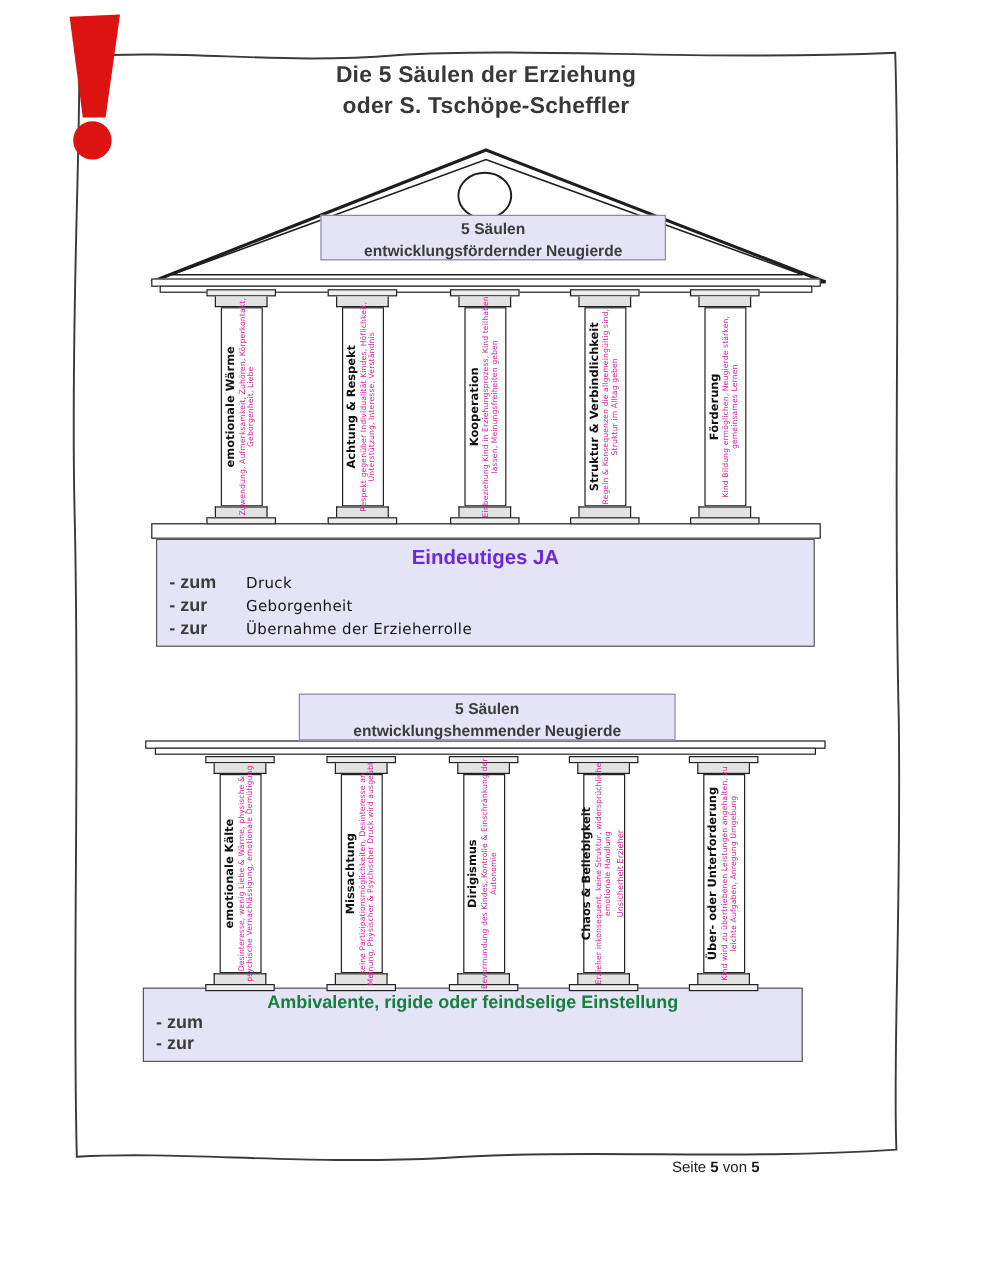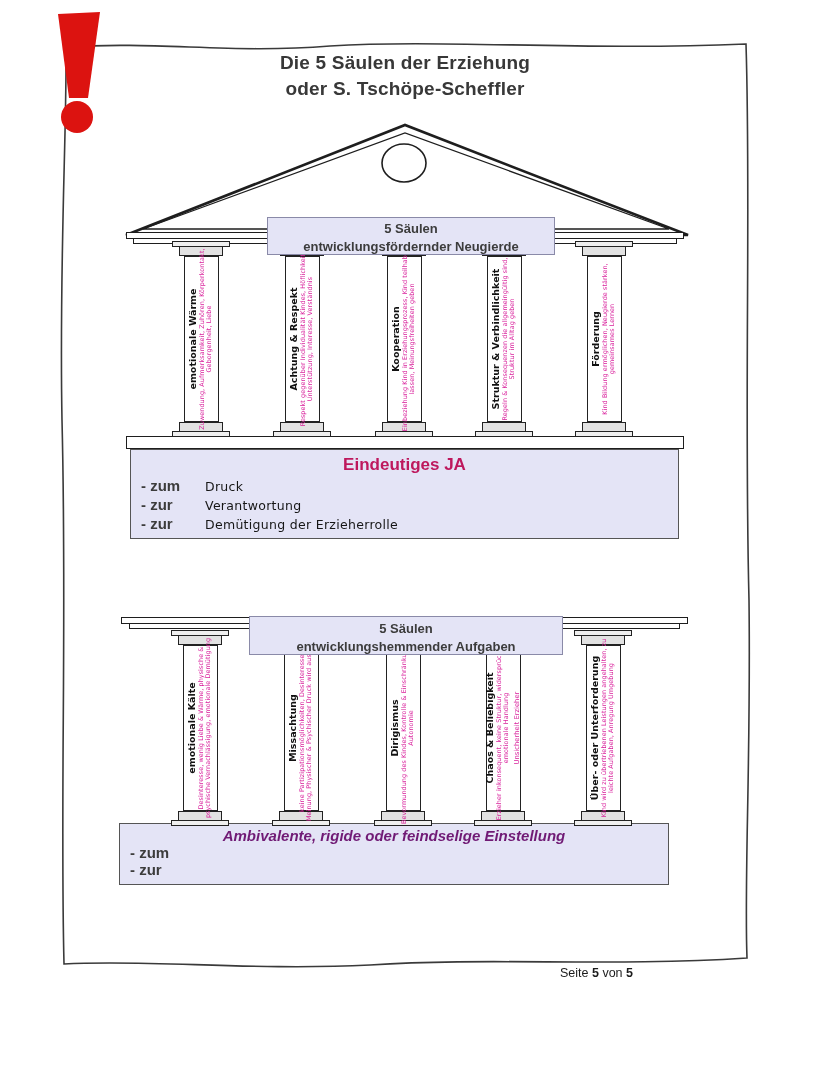--- a/index.html
+++ b/index.html
@@ -15,21 +15,21 @@
   
   .page-title {
     left:150px; top:50px; width:510px; text-align:center;
     font-size:19px; line-height:1.35; font-weight:bold; color:#383838;
     letter-spacing:0.2px;
   }
 
   
   .lavbox {
     background:#e4e4f6; border:1px solid #8a8aa8;
-    text-align:center; color:#3c3c3c; font-weight:bold;margin-top:38px;
+    text-align:center; color:#3c3c3c; font-weight:bold;
   }
   .tl-header { left:267px; top:179px; width:288px; height:38px;
     font-size:13px; line-height:1.35; padding-top:2px; z-index:5; }
   .bl-header { left:249px; top:578px; width:314px; height:39px;
     font-size:13px; line-height:1.35; padding-top:3px; z-index:5; }
 
   
   .beam { background:#fff; border:1.6px solid #1e1e1e; }
 
   
@@ -55,23 +55,23 @@
     font-size:6.4px; line-height:1.1; letter-spacing:0.1px;
   }
   .pnotes2 {
     font-family:"DejaVu Sans", sans-serif; color:#d9219c;
     font-size:6.8px; margin-top:3px; white-space:nowrap;
   }
 
   
   .basebox { background:#e4e4f6; border:1.4px solid #555; z-index:3; }
   .ja-box  { left:130px; top:449px; width:549px; height:90px; padding:5px 10px 0 10px; }
-  .ja-title { text-align:center; font-weight:bold; font-size:17px; color:#be185d; }
+  .ja-title { text-align:center; font-weight:bold; font-size:17px; color:#6d28d9; }
   .amb-box { left:119px; top:823px; width:550px; height:62px; padding:3px 10px 0 10px; }
-  .amb-title{ text-align:center; font-weight:bold; font-size:15px; color:#701a75;font-style:italic; }
+  .amb-title{ text-align:center; font-weight:bold; font-size:15px; color:#15803d; }
   .list-row { display:flex; align-items:baseline; margin-top:2px; }
   .printed  { font-weight:bold; font-size:15px; color:#3c3c3c; min-width:52px; white-space:pre; }
   .written  { font-family:"DejaVu Sans", sans-serif; font-size:12.5px; color:#161616; margin-left:12px; letter-spacing:0.3px; }
 
   
   .footer { left:560px; top:966px; width:230px; text-align:left; font-size:12.5px; color:#1c1c1c; }
   .footer b { font-weight:bold; }
 
   .z1 { z-index:1; } .z2 { z-index:2; } .z3 { z-index:3; } .z6 { z-index:6; }
 </style>
@@ -184,31 +184,31 @@
   <div class="abs beam z3" style="left:126px; top:436px; width:558px; height:13px;"></div>
 
   <div class="abs basebox ja-box">
     <div class="ja-title">Eindeutiges JA</div>
     <div class="list-row">
       <span class="printed">- zum</span>
       <span class="written">Druck</span>
     </div>
     <div class="list-row">
       <span class="printed">- zur</span>
-      <span class="written">Verantwortung</span>
+      <span class="written">Geborgenheit</span>
     </div>
     <div class="list-row">
       <span class="printed">- zur</span>
-      <span class="written">Demütigung der Erzieherrolle</span>
+      <span class="written">Übernahme der Erzieherrolle</span>
     </div>
   </div>
 
   <div class="abs lavbox bl-header">
     <div>5 Säulen</div>
-    <div>entwicklungshemmender Aufgaben</div>
+    <div>entwicklungshemmender Neugierde</div>
   </div>
 
   <div class="abs beam z3" style="left:121px; top:617px; width:567px; height:7px;"></div>
   <div class="abs beam z3" style="left:129px; top:623px; width:551px; height:6px;"></div>
 
   <div class="pillar" style="left:171px; top:630px;">
     <div class="cap-slab"></div>
     <div class="cap-block"></div>
     <div class="shaft">
       <div class="vtext" style="width:196px;">

